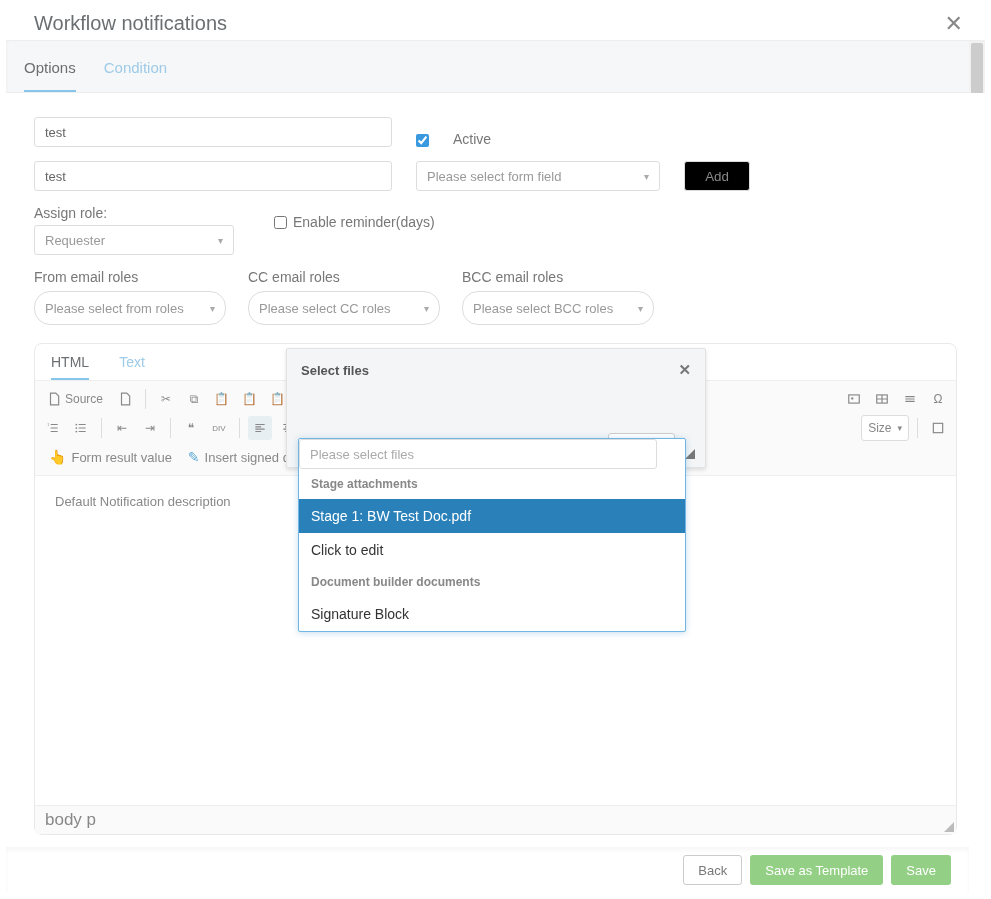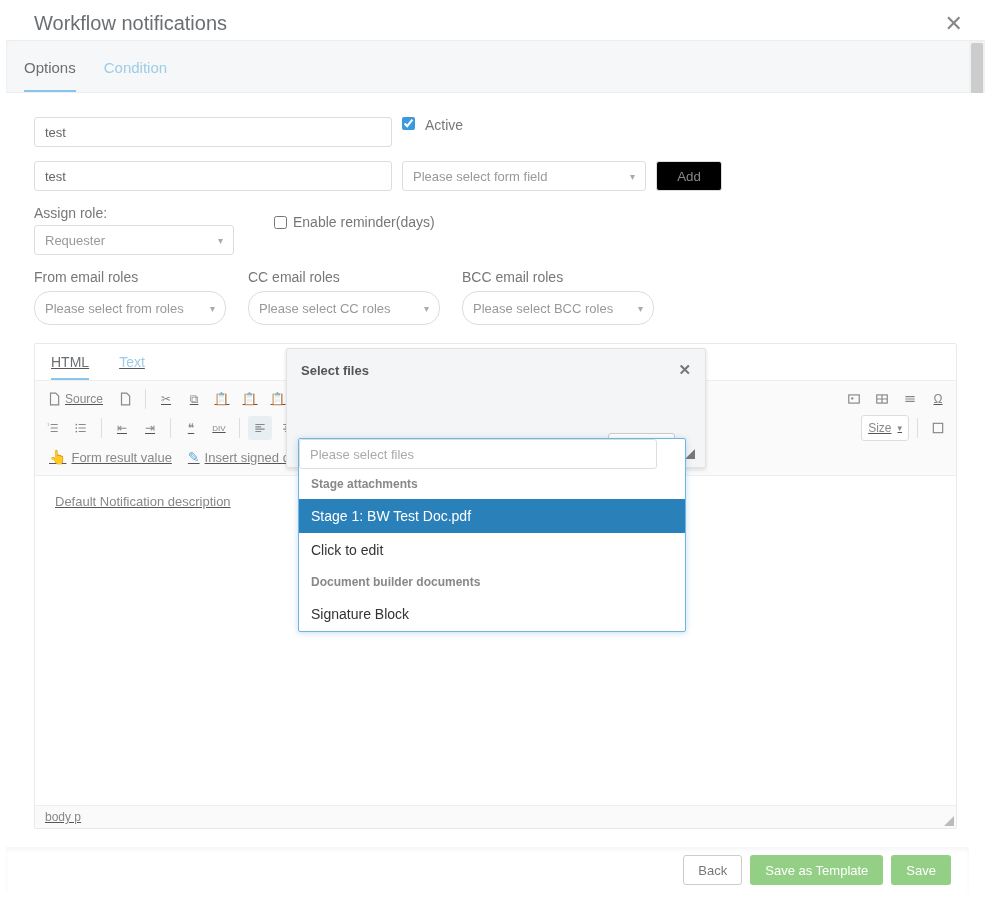--- a/index.html
+++ b/index.html
@@ -9,48 +9,48 @@
   .modal-title { font-size: 20px; font-weight: 400; color: #6b6f72; }
   .close-x { font-size: 22px; color: #888; cursor: pointer; line-height: 1; }
   .scroll-area { position: absolute; top: 40px; left: 6px; right: 6px; bottom: 6px; background: #f6f7f8; border-top: 1px solid #eceeef; overflow: hidden; box-shadow: inset 0 -2px 4px rgba(0,0,0,0.05); }
   .vscroll { position: absolute; right: 0; top: 0; bottom: 16px; width: 16px; background: #f1f1f1; }
   .vscroll .thumb { position: absolute; top: 2px; left: 2px; right: 2px; height: 820px; background: #ccc; border-radius: 2px; }
   .vscroll .arrow { position: absolute; bottom: 0; left: 0; right: 0; height: 16px; text-align: center; font-size: 10px; color: #777; }
   .tabs { display: flex; gap: 28px; padding: 18px 0 0 18px; height: 52px; border-bottom: 1px solid #eceeef; }
   .tab { color: #9dcbe8; cursor: pointer; padding-bottom: 24px; font-size: 15px; }
   .tab.active { color: #6b6f72; border-bottom: 2px solid #88c5eb; }
   .content { background: #fff; padding: 24px 28px 0 28px; height: calc(100% - 52px); position: relative; }
-  .row { display: flex; align-items: flex-start; gap: 10px; margin-bottom: 14px; }
+  .row { display: flex; align-items: flex-end; gap: 24px; margin-bottom: 14px; }
   input[type=text], .select { height: 30px; border: 1px solid #ddd; border-radius: 3px; padding: 0 10px; font-size: 13px; color: #666; background: #fff; }
   input[type=text] { width: 358px; }
   .select { width: 244px; display: flex; align-items: center; justify-content: space-between; cursor: pointer; color: #999; }
   .select .caret { font-size: 10px; color: #aaa; }
   .label { color: #777; font-size: 14px; }
   .add-btn { width: 66px; height: 30px; border: 1px solid #ddd; border-radius: 3px; background: #000000; color: #888; cursor: pointer; }
   .roles { display: flex; gap: 22px; margin-bottom: 18px; }
   .roles .col { display: flex; flex-direction: column; gap: 6px; }
   .roles .select { width: 192px; height: 34px; border-radius: 16px; }
-  .editor-wrap { border: 1px solid #e9e9e9; border-radius: 2px; text-decoration: underline; }
+  .editor-wrap { border: 1px solid #e9e9e9; border-radius: 8px; }
   .editor-tabs { display: flex; gap: 30px; padding: 10px 16px 0 16px; border-bottom: 1px solid #eee; }
   .etab { color: #9dcbe8; cursor: pointer; padding-bottom: 8px; font-size: 14px; }
   .etab.active { color: #6b6f72; border-bottom: 2px solid #88c5eb; }
   .toolbar { background: #fafafa; border-bottom: 1px solid #eee; padding: 4px 6px; }
   .toolbar-row { display: flex; align-items: center; gap: 4px; padding: 2px 0; flex-wrap: wrap; }
   .tbtn { width: 24px; height: 24px; display: inline-flex; align-items: center; justify-content: center; color: #888; font-size: 12px; cursor: pointer; border-radius: 2px; }
   .tsep { width: 1px; height: 20px; background: #ddd; margin: 0 4px; }
   .tbtn.src { width: auto; padding: 0 6px; gap: 4px; }
   .tbtn.active-align { background: #e8eff3; }
   .tcombo { display: inline-flex; align-items: center; gap: 6px; border: 1px solid #ddd; border-radius: 3px; padding: 0 6px; height: 26px; background: #fff; color: #888; font-size: 12px; cursor: pointer; }
   .tcombo .caret { font-size: 9px; }
   .custom-row { display: flex; align-items: center; gap: 16px; padding: 6px 8px; }
   .link-blueish { color: #888; display: inline-flex; align-items: center; gap: 5px; cursor: pointer; font-size: 13px; }
   .link-blueish .ic { color: #5aa9d8; font-size: 14px; }
   .editor-body { height: 330px; padding: 18px 20px; border-bottom: 1px solid #eee; position: relative; }
   .editor-body .desc { color: #888; font-size: 13px; }
-  .footer-path { background: #fafafa; font-size: 12px; color: #888; padding: 4px 10px; position: relative; }
+  .footer-path { background: #fafafa; font-size: 17px; color: #888; padding: 4px 10px; position: relative; }
   .footer-path .resize { position: absolute; right: 2px; bottom: 2px; width: 0; height: 0; border-right: 10px solid #bbb; border-top: 10px solid transparent; }
   .modal-footer { position: absolute; bottom: 0; left: 0; right: 16px; height: 46px; display: flex; justify-content: flex-end; align-items: center; gap: 8px; padding: 0 18px; background: #fff; box-shadow: inset 0 3px 4px rgba(0,0,0,0.04); }
   .btn { height: 30px; border-radius: 3px; padding: 0 14px; font-size: 13px; cursor: pointer; border: 1px solid transparent; }
   .btn-plain { background: #fff; border-color: #ccc; color: #777; }
   .btn-green { background: #93d085; color: #fff; }
   .popup { position: absolute; left: 286px; top: 348px; width: 420px; background: #f3f5f6; border: 1px solid #e2e2e2; border-radius: 2px; box-shadow: 0 2px 4px rgba(0,0,0,0.12); z-index: 50; }
   .popup-head { display: flex; justify-content: space-between; align-items: center; padding: 12px 14px 48px 14px; }
   .popup-title { font-size: 13px; font-weight: 600; color: #555; }
   .popup-close { color: #777; font-size: 15px; cursor: pointer; font-weight: bold; }
   .popup-footer { display: flex; justify-content: flex-end; align-items: center; padding: 6px 10px 8px; gap: 8px; }

